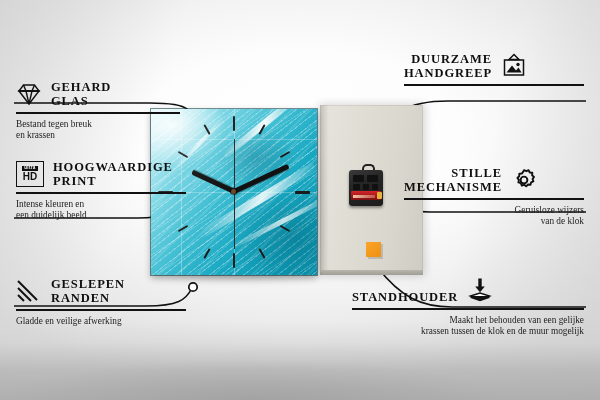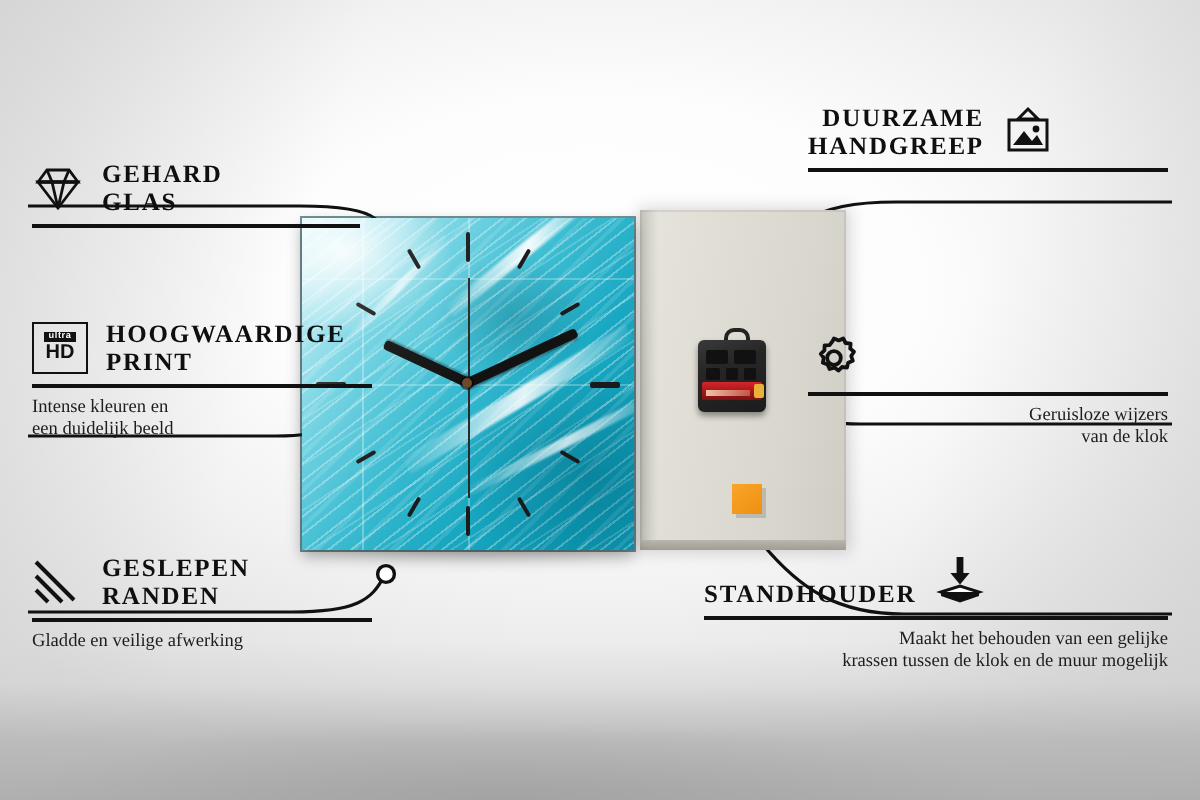--- a/index.html
+++ b/index.html
@@ -210,20 +210,24 @@
             <path d="M18.5 4 L16 10 L13 23"></path>
             <path d="M3 10 H23"></path>
         </svg>
       </span>
       <span class="title">
         <span>GEHARD</span><br>
         <span>GLAS</span>
       </span>
     </div>
     <div class="rule"></div>
+    <div class="desc">
+      <span>Bestand tegen breuk</span><br>
+      <span>en krassen</span>
+    </div>
   </div>
 
   <div class="feat left" style="left:16px;top:160px;width:170px;">
     <div class="row">
       <span class="ico hdbox">
         <span class="u">ultra</span>
         <span class="h">HD</span>
       </span>
       <span class="title">
         <span>HOOGWAARDIGE</span><br>
@@ -270,20 +274,24 @@
           <path d="M5.5 19.5 L11 12.5 L15 17.5 L17.5 14.5 L20.5 19.5 Z" fill="#111" stroke="none"></path>
           <circle cx="17" cy="11.5" r="1.7" fill="#111" stroke="none"></circle>
         </svg>
       </span>
     </div>
     <div class="rule"></div>
   </div>
 
   <div class="feat right" style="right:16px;top:166px;width:180px;">
     <div class="row">
+      <span class="title">
+        <span>STILLE</span><br>
+        <span>MECHANISME</span>
+      </span>
       <span class="ico">
         <svg viewBox="0 0 26 26" width="26" height="26" fill="none" stroke="#111" stroke-width="1.9">
           <path d="M13 3.2 l2.4 1.0 2.2 -1.0 1.2 2.3 2.5 .3 -.2 2.5 1.9 1.6 -1.4 2.1 .8 2.4 -2.3 1.0 -.6 2.4 -2.5 -.3 -1.8 1.8 -2.0 -1.5 -2.4 .7 -1.0 -2.3 -2.4 -.8 .5 -2.5 -1.5 -2.0 1.8 -1.7 .1 -2.5 2.5 -.1 1.5 -2.0 z" stroke-linejoin="round"></path>
           <circle cx="13" cy="13" r="3.4"></circle>
         </svg>
       </span>
     </div>
     <div class="rule"></div>
     <div class="desc">
       <span>Geruisloze wijzers</span><br>

